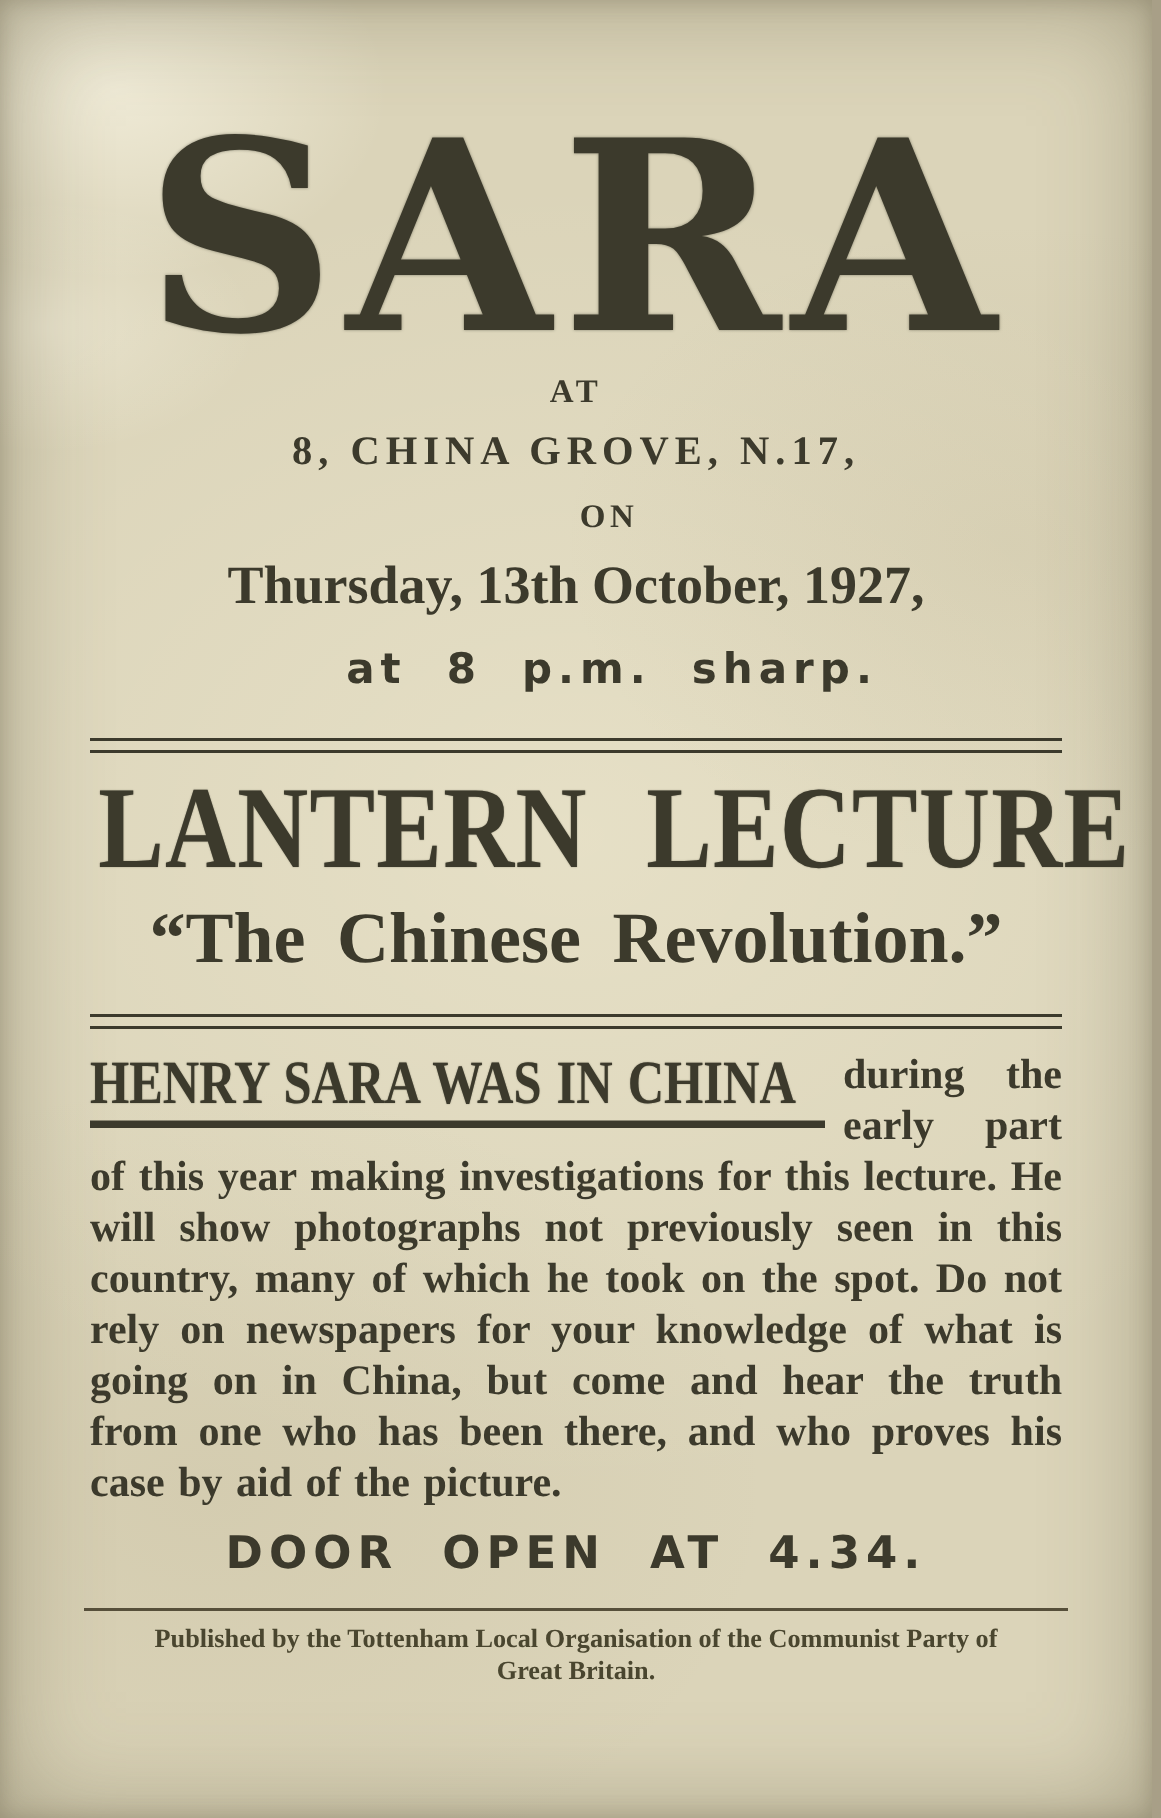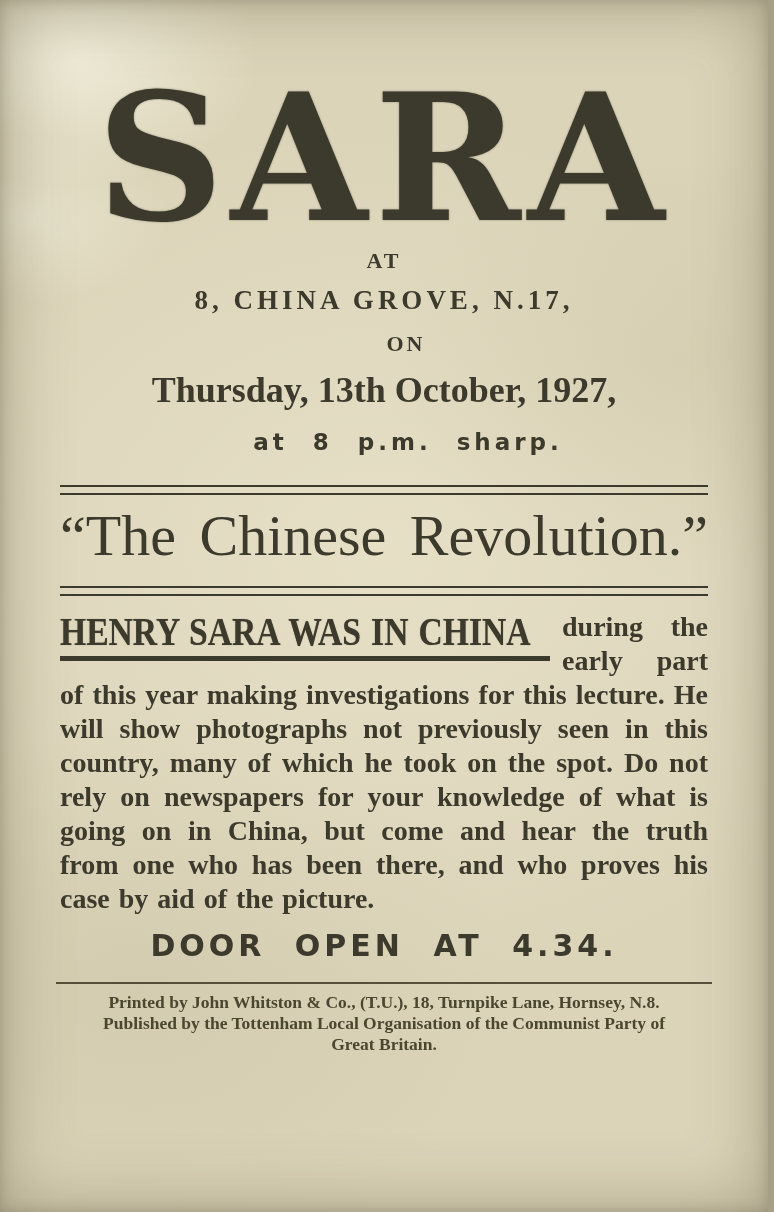--- a/index.html
+++ b/index.html
@@ -65,21 +65,21 @@
   .date-line {
     margin-top: 8px;
     font-weight: 700;
     font-size: 36px;
     line-height: 50px;
   }
   .time-line {
     margin-top: 14px;
     font-family: "DejaVu Sans", sans-serif;
     font-weight: 700;
-    font-size: 23px;
+    font-size: 28px;
     letter-spacing: 4px;
     word-spacing: 13px;
     padding-left: 48px;
   }
   .double-rule {
     width: 648px;
     height: 10px;
     margin: 0 auto;
     box-sizing: border-box;
     border-top: 2px solid var(--ink);
@@ -97,22 +97,22 @@
   .squeeze {
     display: inline-block;
     transform: scaleX(0.84);
     transform-origin: 50% 50%;
     letter-spacing: 1px;
     word-spacing: 26px;
     text-shadow: 0 0 1px rgba(60, 58, 44, 0.6);
   }
   .lecture-title {
     margin-top: 15px;
-    font-weight: 400;
-    font-size: 58px;
+    font-weight: 700;
+    font-size: 48px;
     line-height: 52px;
     word-spacing: 9px;
     text-align: center;
   }
   .lead-paragraph {
     width: 648px;
     margin: 14px auto 0;
     text-align: justify;
     font-weight: 700;
     font-size: 28px;
@@ -181,34 +181,36 @@
   <div class="address">8, CHINA GROVE, N.17,</div>
 
   <div class="small-label on-label">ON</div>
 
   <div class="date-line">Thursday, 13th October, 1927,</div>
 
   <div class="time-line">at 8 p.m. sharp.</div>
 
   <div class="double-rule rule-top"></div>
 
+  <div class="event-type">
+    <span class="squeeze">LANTERN LECTURE</span>
+  </div>
 
   <div class="lecture-title">“The Chinese Revolution.”</div>
 
   <div class="double-rule rule-mid"></div>
 
   <div class="lead-paragraph">
     <span class="lead-headline-block">
       <span class="lead-headline">HENRY SARA WAS IN CHINA</span>
       <span class="headline-underline"></span>
     </span><span>during the early part of this year making investigations for this lecture.  He will show photographs not previously seen in this country, many of which he took on the spot.  Do not rely on newspapers for your knowledge of what is going on in China, but come and hear the truth from one who has been there, and who proves his case by aid of the picture.</span>
   </div>
 
   <div class="door-notice">DOOR OPEN AT 4.34.</div>
 
   <div class="imprint-rule"></div>
 
   <div class="imprint">
-    <div class="imprint-line">Printed by John Whitston &amp; Co., (T.U.), 18, Turnpike Lane, Hornsey, N.8.</div>
     <div class="imprint-line imprint-line-2">Published by the Tottenham Local Organisation of the Communist Party of Great Britain.</div>
   </div>
 
 </div>
 
 </body></html>

